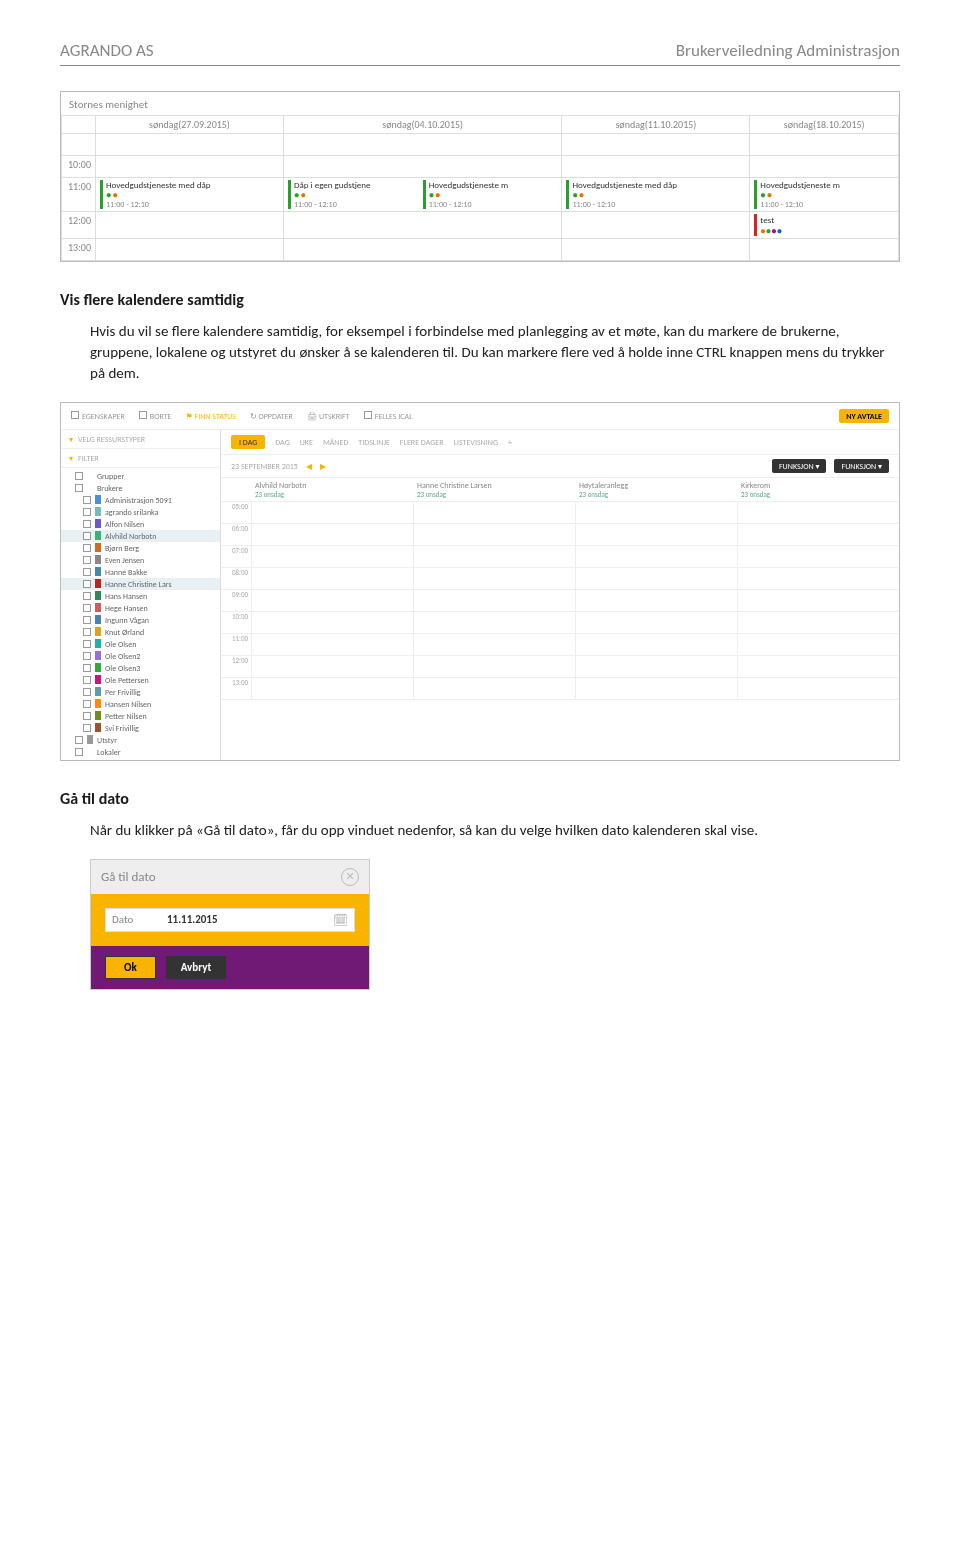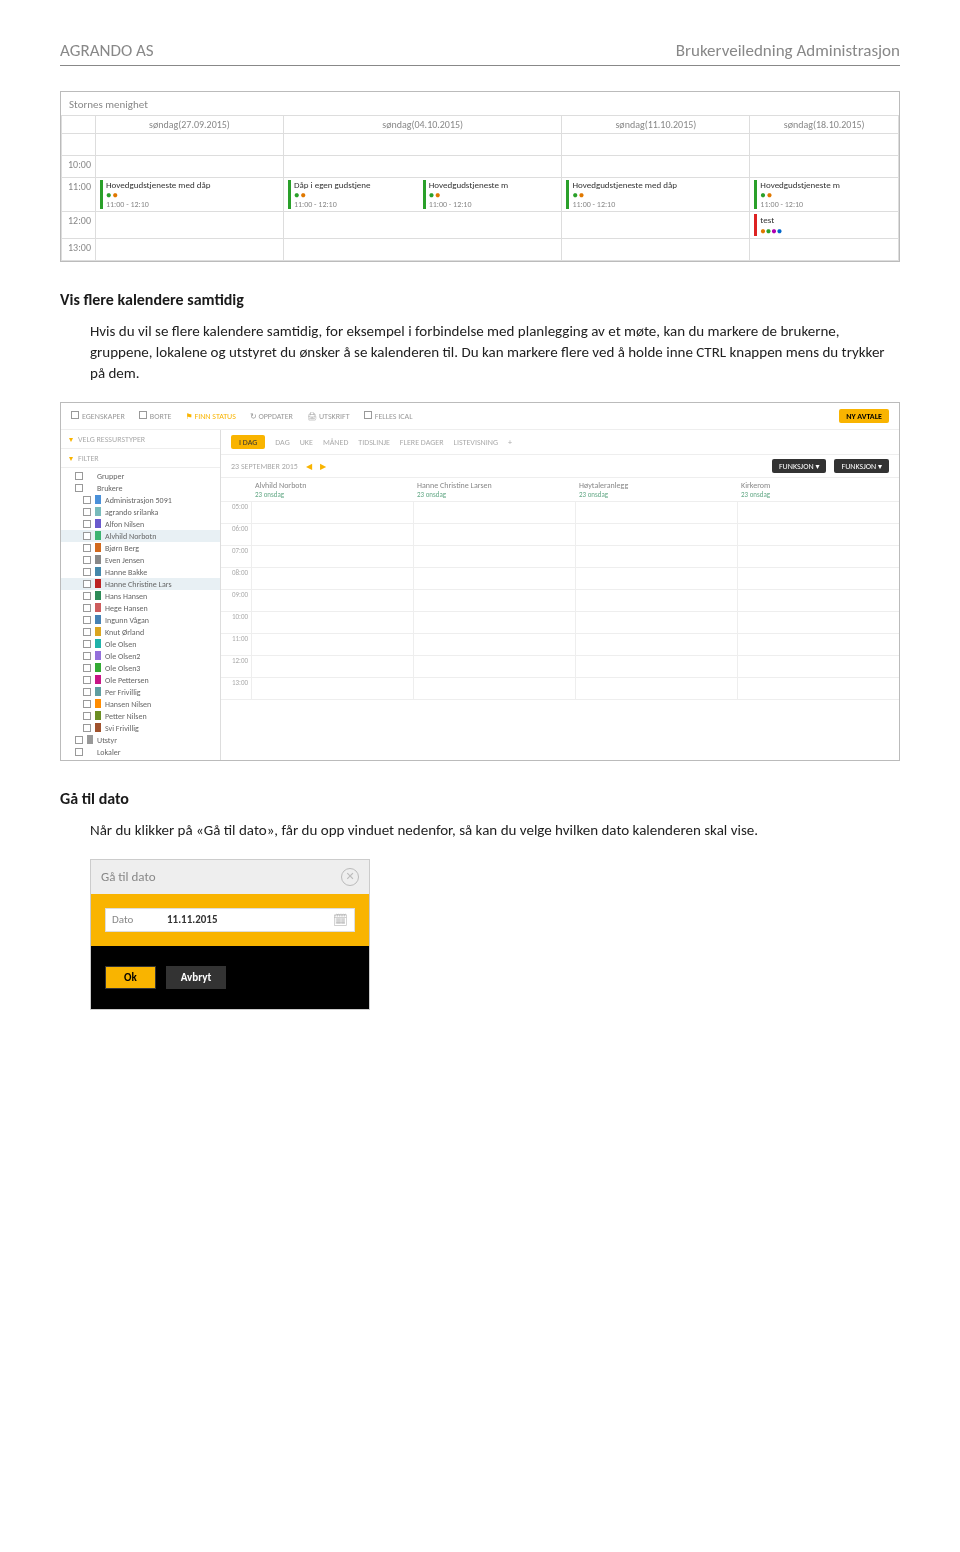--- a/index.html
+++ b/index.html
@@ -60,21 +60,21 @@
 
   
   .shot3 { width: 280px; margin: 10px 0 0 30px; border:1px solid #ccc; }
   .shot3 .hdr { display:flex; justify-content:space-between; align-items:center; padding:8px 10px; background:#eee; font-size:13px; color:#888; }
   .shot3 .close { width:18px; height:18px; border-radius:50%; border:1px solid #bbb; display:flex; align-items:center; justify-content:center; color:#bbb; font-size:11px; }
   .shot3 .body { background:#f9b400; padding:14px; }
   .shot3 .field { background:#fff; border:1px solid #ddd; display:flex; align-items:center; padding:4px 6px; }
   .shot3 .field .lbl { width:55px; color:#888; font-size:11px; }
   .shot3 .field .val { flex:1; font-weight:bold; color:#333; font-size:11px; }
   .shot3 .field .ic { color:#aaa; font-size:12px; }
-  .shot3 .btns { display:flex; gap:10px; padding:20px 14px; background:#000000; }
+  .shot3 .btns { display:flex; gap:10px; padding:10px 14px; background:#701a75; }
   .shot3 .btns .ok { background:#f9b400; border:1px solid #333; color:#000; font-weight:bold; padding:4px 18px; font-size:11px; }
   .shot3 .btns .cancel { background:#333; color:#fff; font-weight:bold; padding:4px 14px; font-size:11px; border:1px solid #333; }
 </style>
 </head>
 <body>
 
 <div class="page">
   <div class="header-row">
     <span>AGRANDO AS</span>
     <span>Brukerveiledning Administrasjon</span>

